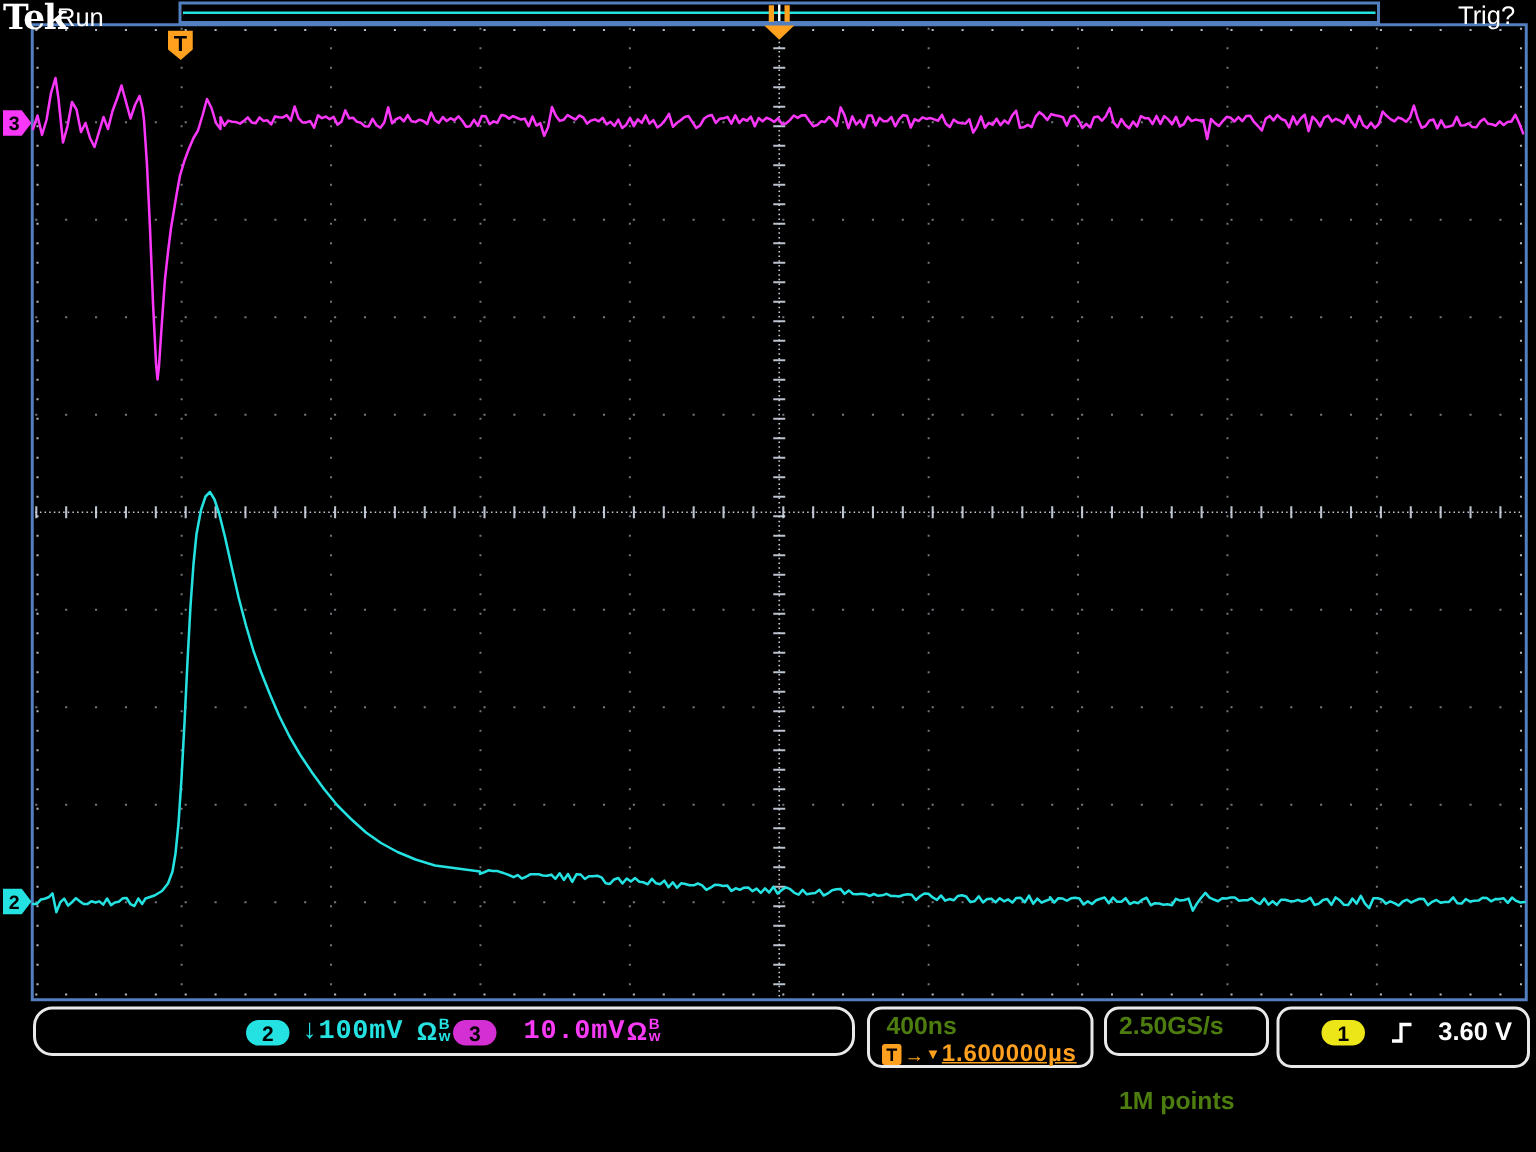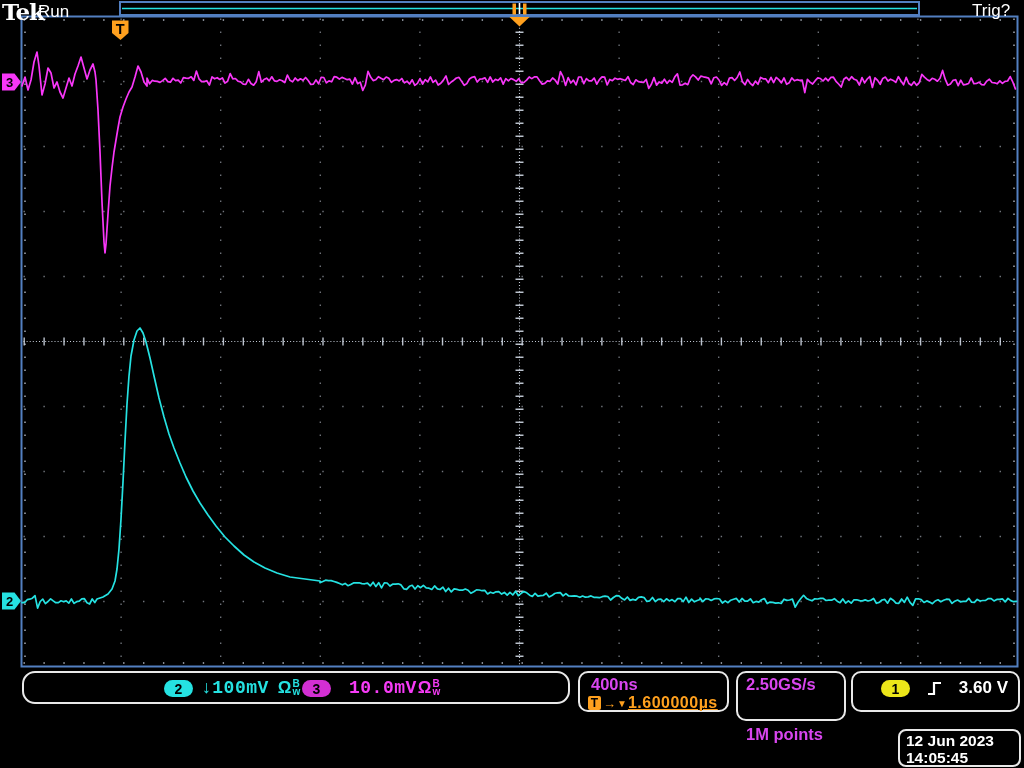--- a/index.html
+++ b/index.html
@@ -11,35 +11,35 @@
   .textlayer *{pointer-events:auto;}
 
   .tek-logo{left:2px;top:-2px;color:#fff;font-family:"DejaVu Serif",serif;
             font-weight:bold;font-size:23px;letter-spacing:-1px;}
   .run-status{left:38px;top:2px;color:#fff;font-size:17px;text-align:right;}
   .trig-status{left:972px;top:1px;color:#fff;font-size:17px;}
 
   .round-box{position:absolute;border:2px solid #e9e9e9;border-radius:10px;background:#000;box-sizing:border-box;}
   .ch-box{left:22px;top:671px;width:548px;height:33px;border-radius:13px;}
   .tb-box{left:578px;top:671px;width:151px;height:41px;}
-  .rate-box{left:736px;top:671px;width:110px;height:50px;}
+  .rate-box{left:736px;top:671px;width:110px;height:33px;}
   .trig-box{left:851px;top:671px;width:169px;height:41px;}
   .date-box{left:898px;top:729px;width:123px;height:38px;border-radius:8px;padding:1px 6px;}
 
   .badge{display:inline-block;width:29px;height:17px;border-radius:9px;color:#000;
          font-weight:bold;font-size:14px;text-align:center;line-height:18px;flex:0 0 auto;}
   .ch-group{position:absolute;top:5px;display:inline-flex;align-items:center;font-weight:bold;}
   .ch2-group{left:140px;color:#25e2e2;}
   .ch3-group{left:278px;color:#f73bf7;}
   .scale-text{font-size:18px;letter-spacing:0.5px;font-family:Liberation Mono, monospace;}
   .ohm{font-size:17px;margin-left:9px;}
   .bw{display:inline-block;font-size:10px;line-height:8px;font-weight:bold;margin-left:1px;text-align:left;}
   .bw span{display:block;}
 
-  .white-line{color:#d946ef;font-weight:bold;font-size:16.5px;position:absolute;white-space:nowrap;}
+  .white-line{color:#4d7c0f;font-weight:bold;font-size:16.5px;position:absolute;white-space:nowrap;}
   .delay-row{position:absolute;left:8px;top:21px;display:inline-flex;align-items:center;
              color:#ffa01e;font-weight:bold;font-size:16px;white-space:nowrap;}
   .t-icon{display:inline-block;width:13px;height:14px;background:#ffa01e;color:#000;
           font-size:12px;font-weight:bold;text-align:center;line-height:14px;border-radius:2px;margin-right:2px;}
   .delay-arrow{font-size:13px;margin-right:1px;}
   .delay-cursor{font-size:10px;margin-right:1px;}
   .delay-value{letter-spacing:0.5px;text-decoration:underline;}
 
   .trig-badge{position:absolute;left:28px;top:7px;background:#ece619;}
   .slope-icon{position:absolute;left:74px;top:7px;}
@@ -147,18 +147,14 @@
     </div>
 
     <div class="round-box trig-box">
       <span class="badge trig-badge">1</span>
       <svg class="slope-icon" width="16" height="17">
         <path d="M1 14 H7 V3 H14" fill="none" stroke="#ffffff" stroke-width="2.2"></path>
       </svg>
       <span class="trig-level">3.60 V</span>
     </div>
 
-    <div class="round-box date-box">
-      <div class="date-line">12 Jun 2023</div>
-      <div class="date-line">14:05:45</div>
-    </div>
   </div>
 </div>
 
 </body></html>

